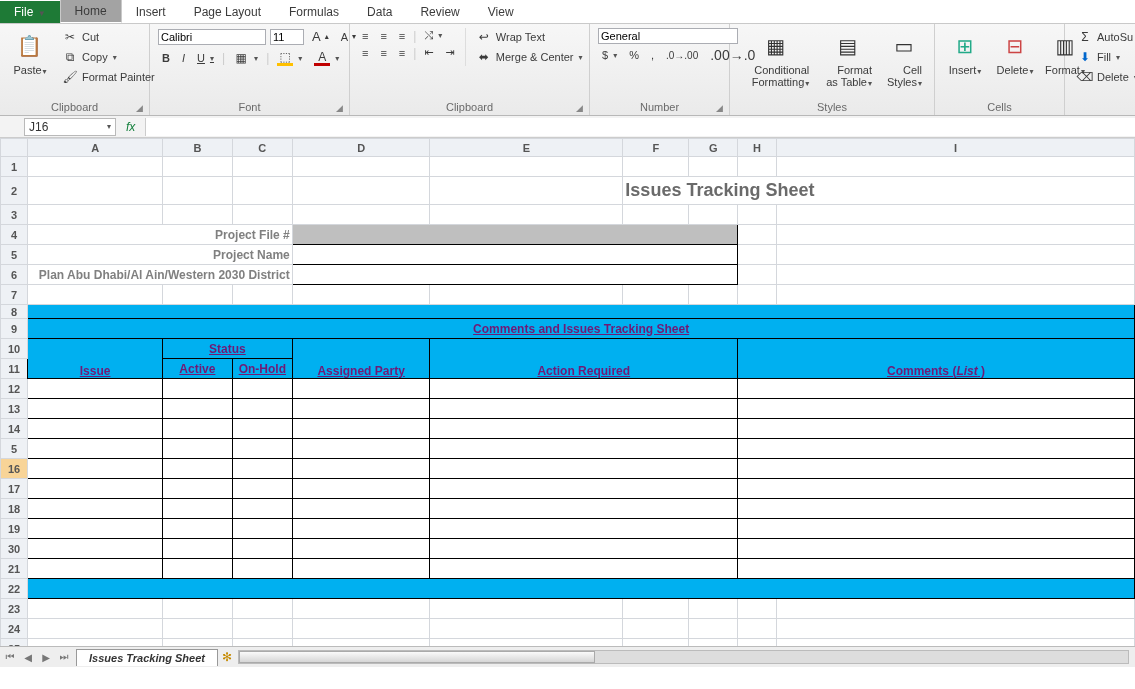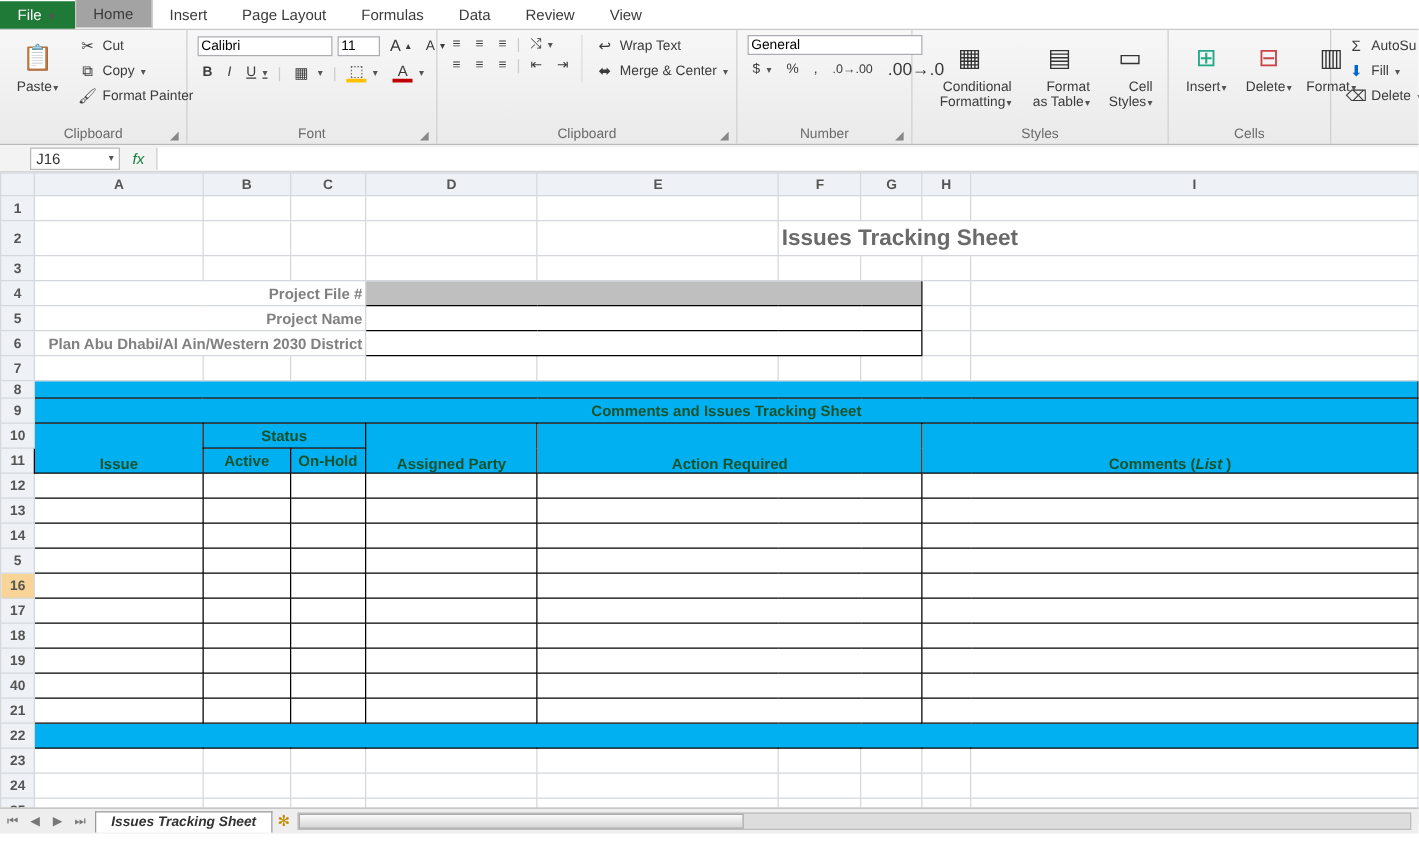--- a/index.html
+++ b/index.html
@@ -20,40 +20,40 @@
 .big-btn { display:flex; flex-direction:column; align-items:center; justify-content:center; gap:2px; padding:2px 4px; cursor:pointer; min-width:44px; }
 .big-btn .lbl { font-size:11px; color:#3b3b3b; text-align:right; line-height:1.1; }
 .small-row { display:flex; gap:4px; align-items:center; }
 .small-btn { display:flex; align-items:center; gap:4px; font-size:11px; color:#3b3b3b; padding:1px 4px; cursor:pointer; white-space:nowrap; }
 .sel { background:#fff; border:1px solid #abadb3; font-size:11px; padding:1px 2px; }
 .ic { width:16px; height:16px; display:inline-flex; align-items:center; justify-content:center; font-size:12px; }
 .ic-lg { width:32px; height:32px; display:inline-flex; align-items:center; justify-content:center; font-size:20px; }
 
 
 .fbar { display:flex; align-items:center; border-bottom:1px solid #ccc; height:22px; background:#f3f3f3; }
-.namebox { width:72px; margin-left:24px; background:#fff; border:1px solid #b9b9b9; font-size:12px; padding:1px 4px; display:flex; justify-content:space-between; align-items:center;}
+.namebox { width:92px; margin-left:24px; background:#fff; border:1px solid #b9b9b9; font-size:12px; padding:1px 4px; display:flex; justify-content:space-between; align-items:center;}
 .fx { padding:0 10px; font-style:italic; color:#15803d; }
 .formula-input { flex:1; height:18px; border:none; border-left:1px solid #ccc; padding-left:6px; font-size:12px; background:#fff; }
 
 
 .grid-wrap { position:relative; height:529px; overflow:hidden; }
 table.grid { border-collapse:collapse; table-layout:fixed; }
 .colhdr, .rowhdr, .corner { background:#eef1f5; border:1px solid #d4d7dc; font-size:11px; color:#555; text-align:center; }
 .colhdr { height:18px; }
 .rowhdr { width:28px; }
 .corner { width:28px; height:18px; }
 td.cell { border:1px solid #d4d7dc; height:20px; font-size:12px; padding:0 2px; overflow:hidden; white-space:nowrap; text-overflow:clip; }
 .rowhdr.active { background:#f8d497; }
 
 
 .title-text { font-size:18px; font-weight:600; color:#6a6a6a; }
 .hdr-label { font-size:11px; font-weight:600; color:#808080; text-align:right; padding-right:4px; }
 .border-box { border:1px solid #000 !important; }
 .grey-fill { background:#bfbfbf; }
-.cyan { background:#00b0f0; color:#14532d; font-weight:600; text-align:center; border:1px solid #000 !important; }
+.cyan { background:#00b0f0; color:#701a75; font-weight:600; text-align:center; border:1px solid #000 !important;text-decoration:underline; }
 .cyan-i { font-style:italic; }
 
 
 .sheet-tabs { position:absolute; bottom:0; left:0; right:0; height:21px; background:#eee; border-top:1px solid #bbb; display:flex; align-items:center; }
 .nav-btn { width:16px; height:16px; display:inline-flex; align-items:center; justify-content:center; font-size:10px; color:#777; cursor:pointer; margin-left:2px;}
 .sheet-tab { background:#fff; border:1px solid #999; border-bottom:none; padding:2px 12px; font-size:11px; font-weight:700; font-style:italic; margin-left:4px; cursor:pointer; }
 .sheet-new { margin-left:4px; font-size:12px; color:#c58a00; cursor:pointer; }
 .hscroll { flex:1; margin:0 6px; height:14px; background:#ddd; border:1px solid #bbb; position:relative; }
 .hscroll .thumb { position:absolute; left:0; top:0; bottom:0; width:40%; background:linear-gradient(#fafafa,#d6d6d6); border:1px solid #aaa; }
 
@@ -429,21 +429,21 @@
         <tr>
           <th class="rowhdr">19</th>
           <td class="cell border-box"></td>
           <td class="cell border-box"></td>
           <td class="cell border-box"></td>
           <td class="cell border-box"></td>
           <td class="cell border-box" colspan="3"></td>
           <td class="cell border-box" colspan="2"></td>
         </tr>
         <tr>
-          <th class="rowhdr">40</th>
+          <th class="rowhdr">30</th>
           <td class="cell border-box"></td>
           <td class="cell border-box"></td>
           <td class="cell border-box"></td>
           <td class="cell border-box"></td>
           <td class="cell border-box" colspan="3"></td>
           <td class="cell border-box" colspan="2"></td>
         </tr>
         <tr>
           <th class="rowhdr">21</th>
           <td class="cell border-box"></td>

